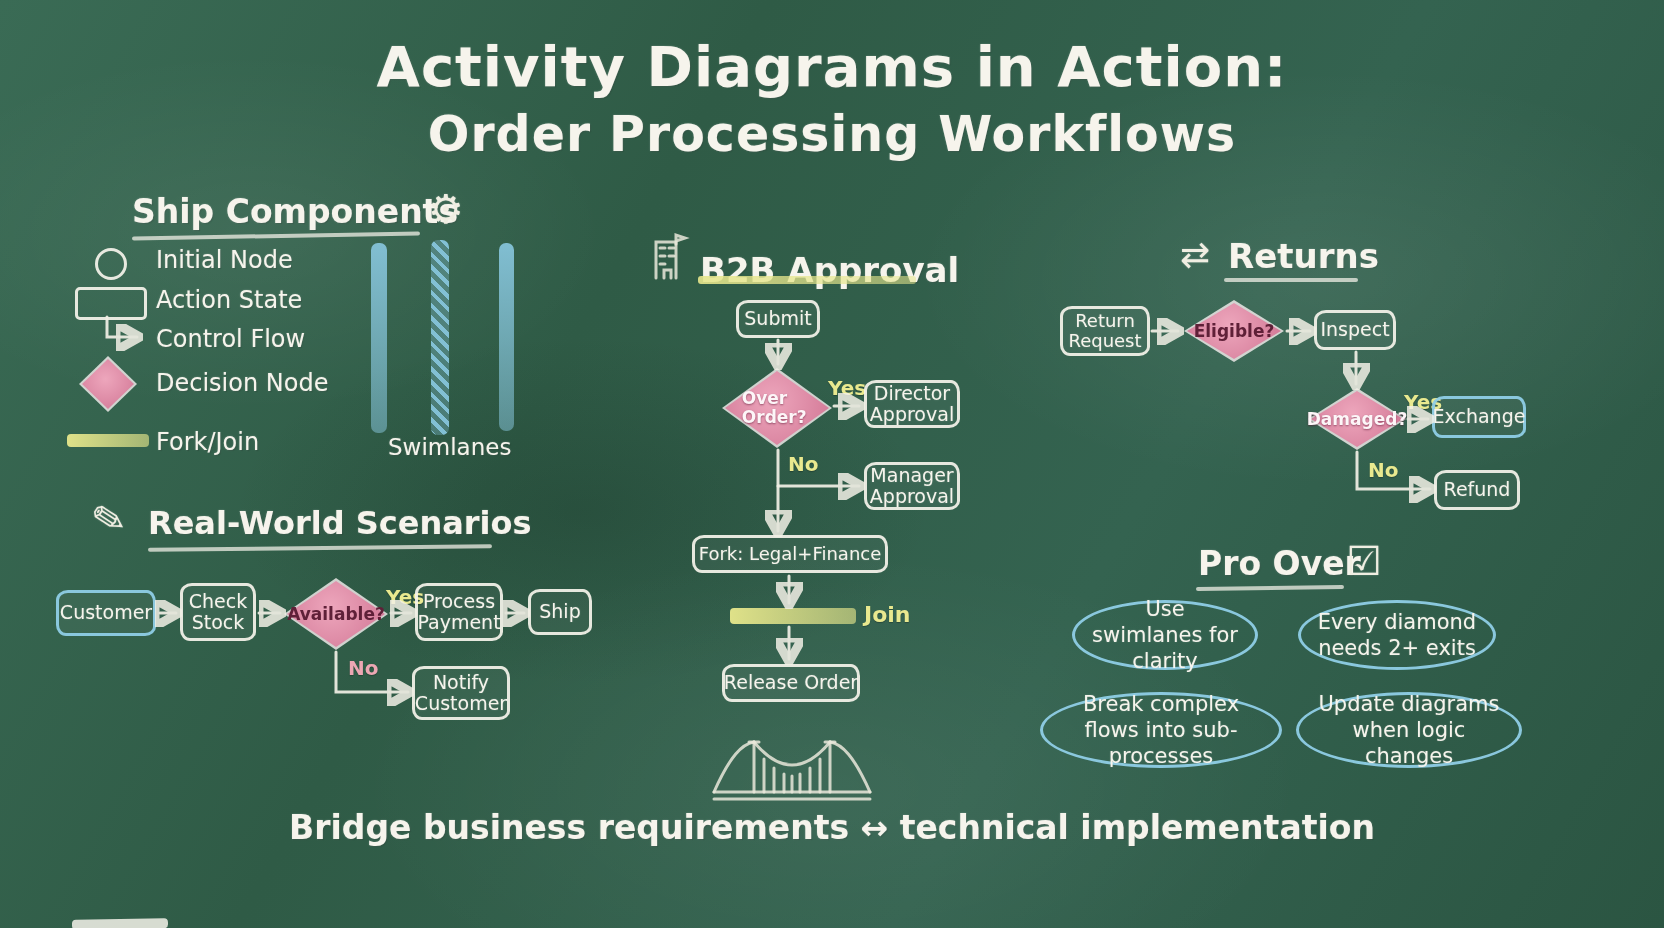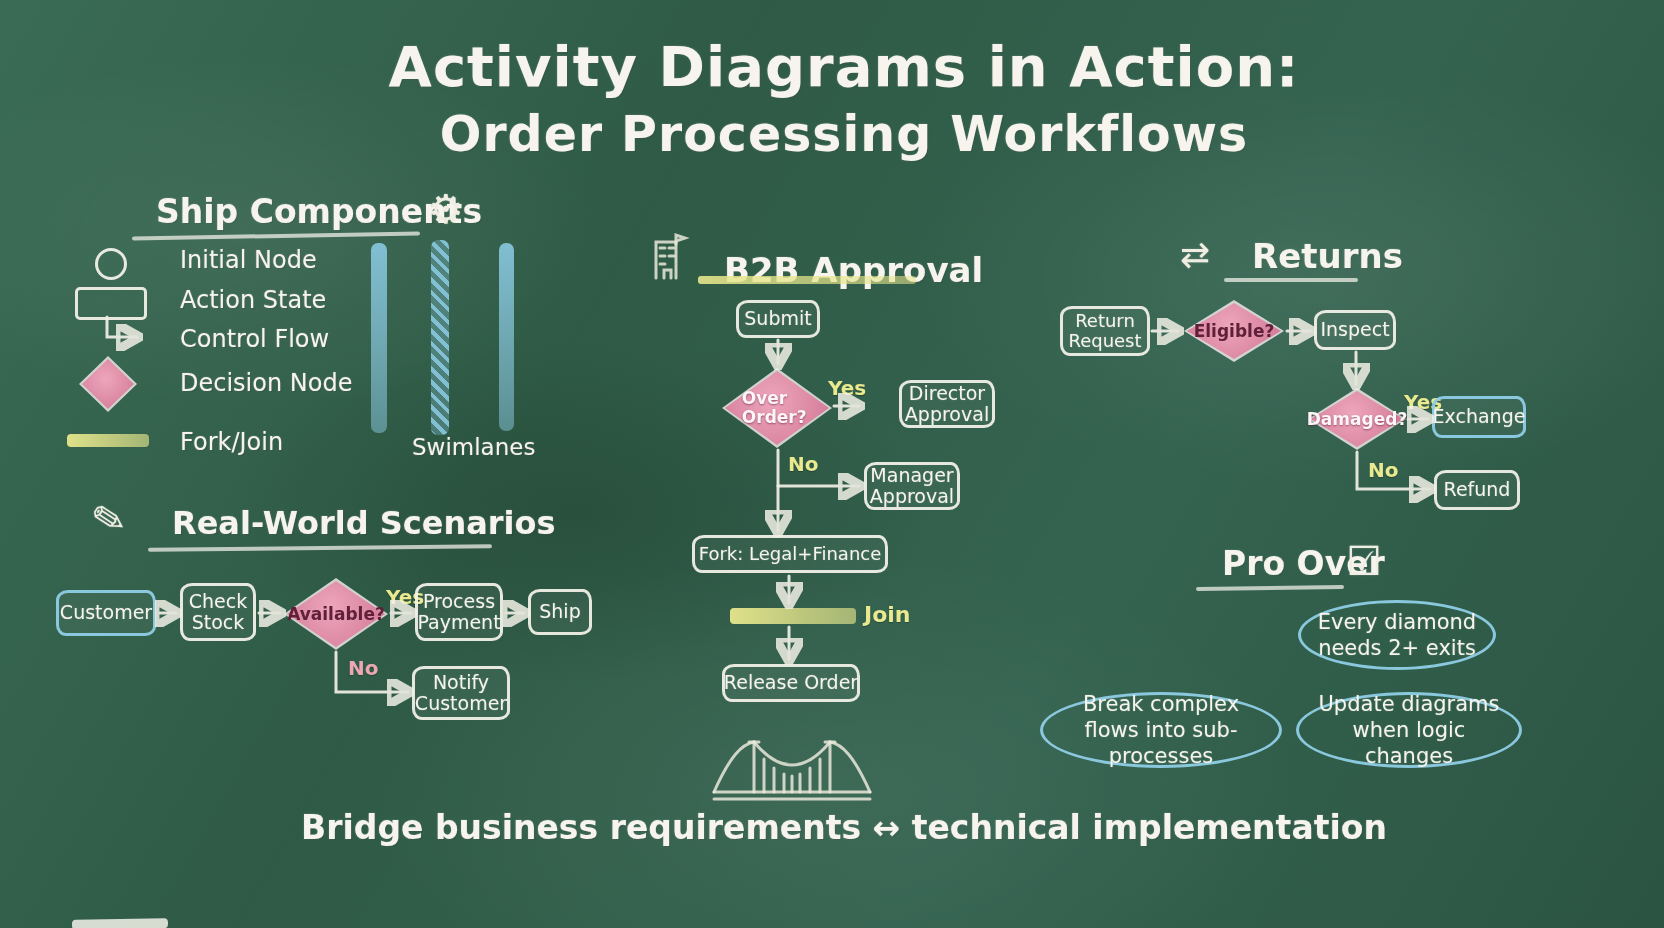--- a/index.html
+++ b/index.html
@@ -7,21 +7,21 @@
   #board{position:relative;width:1664px;height:928px;overflow:hidden;
     background-color:#33614c;
     background-image:
       radial-gradient(ellipse 600px 300px at 15% 25%, rgba(255,255,255,.06), transparent 60%),
       radial-gradient(ellipse 700px 350px at 80% 30%, rgba(255,255,255,.07), transparent 60%),
       radial-gradient(ellipse 800px 400px at 50% 85%, rgba(255,255,255,.05), transparent 60%),
       radial-gradient(ellipse 500px 250px at 35% 55%, rgba(15,35,25,.22), transparent 70%),
       linear-gradient(120deg,#3a6b55 0%,#2f5b46 35%,#346350 65%,#2b5542 100%);
     color:#f6f4ec;}
   .abs{position:absolute;}
-  .chalk{color:#f6f4ec;text-shadow:0 0 2px rgba(255,255,255,.28), 1px 1px 1px rgba(0,0,0,.18);padding-left:24px;}
+  .chalk{color:#f6f4ec;text-shadow:0 0 2px rgba(255,255,255,.28), 1px 1px 1px rgba(0,0,0,.18);}
   .title1{left:0;right:0;top:34px;text-align:center;font-size:56px;font-weight:bold;letter-spacing:1px;}
   .title2{left:0;right:0;top:106px;text-align:center;font-size:49px;font-weight:bold;letter-spacing:1px;}
   .h{font-weight:bold;}
   .uline{height:4px;background:rgba(246,244,236,.72);border-radius:2px;}
   .yline{background:linear-gradient(90deg,rgba(230,230,140,.9),rgba(230,230,140,.55));border-radius:3px;}
   .cbox{border:3px solid rgba(246,244,236,.92);border-radius:12px 9px 11px 10px / 10px 12px 9px 11px;
     background:rgba(255,255,255,.045);display:flex;align-items:center;justify-content:center;
     text-align:center;font-size:19px;line-height:1.12;padding:2px 6px;box-sizing:border-box;
     color:#f6f4ec;text-shadow:0 0 2px rgba(255,255,255,.22);}
   .cbox.blue{border-color:rgba(143,205,230,.95);}
@@ -109,21 +109,21 @@
   <div class="abs chalk h" style="left:700px;top:250px;font-size:34px;">B2B Approval</div>
   <div class="abs yline" style="left:698px;top:276px;width:218px;height:8px;"></div>
 
   <div class="abs cbox" style="left:736px;top:300px;width:84px;height:38px;">Submit</div>
   <div class="diamond" style="left:722px;top:368px;width:110px;height:80px;">
     <div class="d-outer"></div>
     <div class="d-inner"></div>
     <span class="d-label light">Over Order?</span>
   </div>
   <span class="abs ylab" style="left:828px;top:376px;">Yes</span>
-  <div class="abs cbox" style="left:864px;top:380px;width:96px;height:48px;margin-left:35px;">Director Approval</div>
+  <div class="abs cbox" style="left:864px;top:380px;width:96px;height:48px;">Director Approval</div>
   <span class="abs ylab" style="left:788px;top:452px;">No</span>
   <div class="abs cbox" style="left:864px;top:462px;width:96px;height:48px;">Manager Approval</div>
   <div class="abs cbox nowrap" style="left:692px;top:535px;width:196px;height:38px;font-size:18px;">Fork: Legal+Finance</div>
   <div class="abs ybar" style="left:730px;top:608px;width:126px;height:16px;"></div>
   <span class="abs ylab" style="left:864px;top:602px;font-size:22px;">Join</span>
   <div class="abs cbox nowrap" style="left:722px;top:664px;width:138px;height:38px;">Release Order</div>
 
   <svg class="abs doodle" style="left:712px;top:726px;" width="160" height="84" viewBox="0 0 160 84">
     <path d="M2 66 H158"></path>
     <path d="M2 73 H158"></path>
@@ -153,20 +153,21 @@
   </div>
   <span class="abs ylab" style="left:1404px;top:390px;">Yes</span>
   <div class="abs cbox blue" style="left:1432px;top:396px;width:94px;height:42px;">Exchange</div>
   <span class="abs ylab" style="left:1368px;top:458px;">No</span>
   <div class="abs cbox" style="left:1434px;top:470px;width:86px;height:40px;">Refund</div>
 
   <div class="abs chalk h" style="left:1198px;top:544px;font-size:33px;">Pro Over</div>
   <span class="abs icon" style="left:1346px;top:538px;font-size:40px;">☑</span>
   <div class="abs uline" style="left:1196px;top:586px;width:148px;transform:rotate(-.8deg);"></div>
 
+  <div class="abs oval" style="left:1072px;top:600px;width:186px;height:70px;">Use swimlanes for clarity</div>
   <div class="abs oval" style="left:1298px;top:600px;width:198px;height:70px;">Every diamond needs 2+ exits</div>
   <div class="abs oval" style="left:1040px;top:692px;width:242px;height:76px;">Break complex flows into sub-processes</div>
   <div class="abs oval" style="left:1296px;top:692px;width:226px;height:76px;">Update diagrams when logic changes</div>
 
   <div class="abs chalk footer">Bridge business requirements ↔ technical implementation</div>
 
   <div class="abs tray" style="left:72px;top:919px;width:96px;height:10px;transform:rotate(-1deg);"></div>
 
   <svg class="lines" width="1664" height="928" viewBox="0 0 1664 928">
     <defs>

